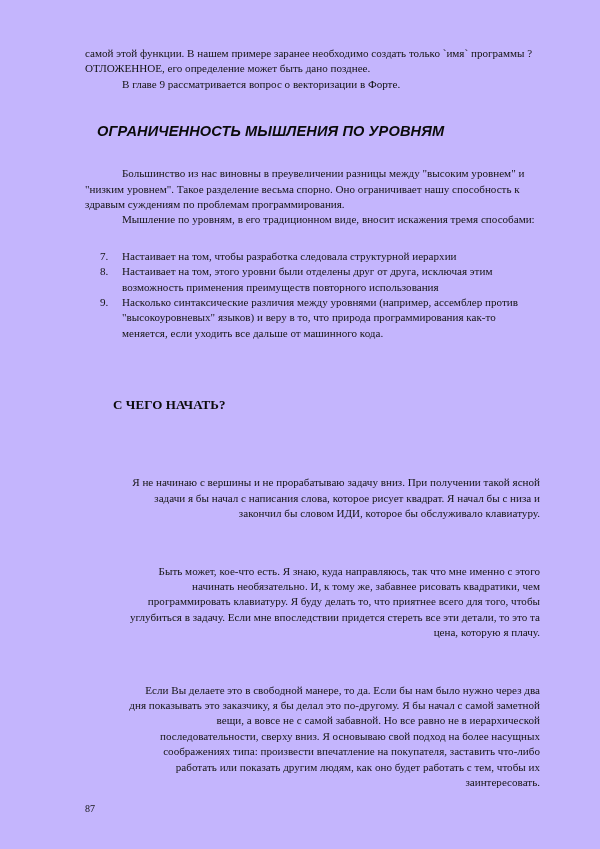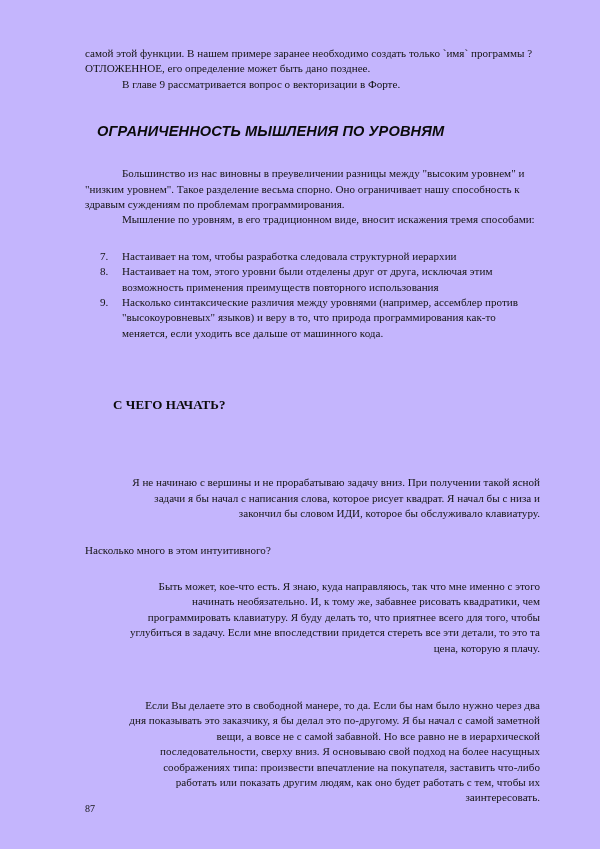--- a/index.html
+++ b/index.html
@@ -166,21 +166,20 @@
 
     <div class="gap-sm"></div>
 
 
     <div class="gap-md"></div>
 
     <p class="para quote">Я не начинаю с вершины и не прорабатываю задачу вниз. При получении такой ясной задачи я бы начал с написания слова, которое рисует квадрат. Я начал бы с низа и закончил бы словом ИДИ, которое бы обслуживало клавиатуру.</p>
 
     <div class="gap-md"></div>
 
-    <p class="para">Насколько много в этом интуитивного?</p>
 
     <div class="gap-md"></div>
 
     <p class="para quote">Быть может, кое-что есть. Я знаю, куда направляюсь, так что мне именно с этого начинать необязательно. И, к тому же, забавнее рисовать квадратики, чем программировать клавиатуру. Я буду делать то, что приятнее всего для того, чтобы углубиться в задачу. Если мне впоследствии придется стереть все эти детали, то это та цена, которую я плачу.</p>
 
     <div class="gap-md"></div>
 
 
     <div class="gap-md"></div>
 

